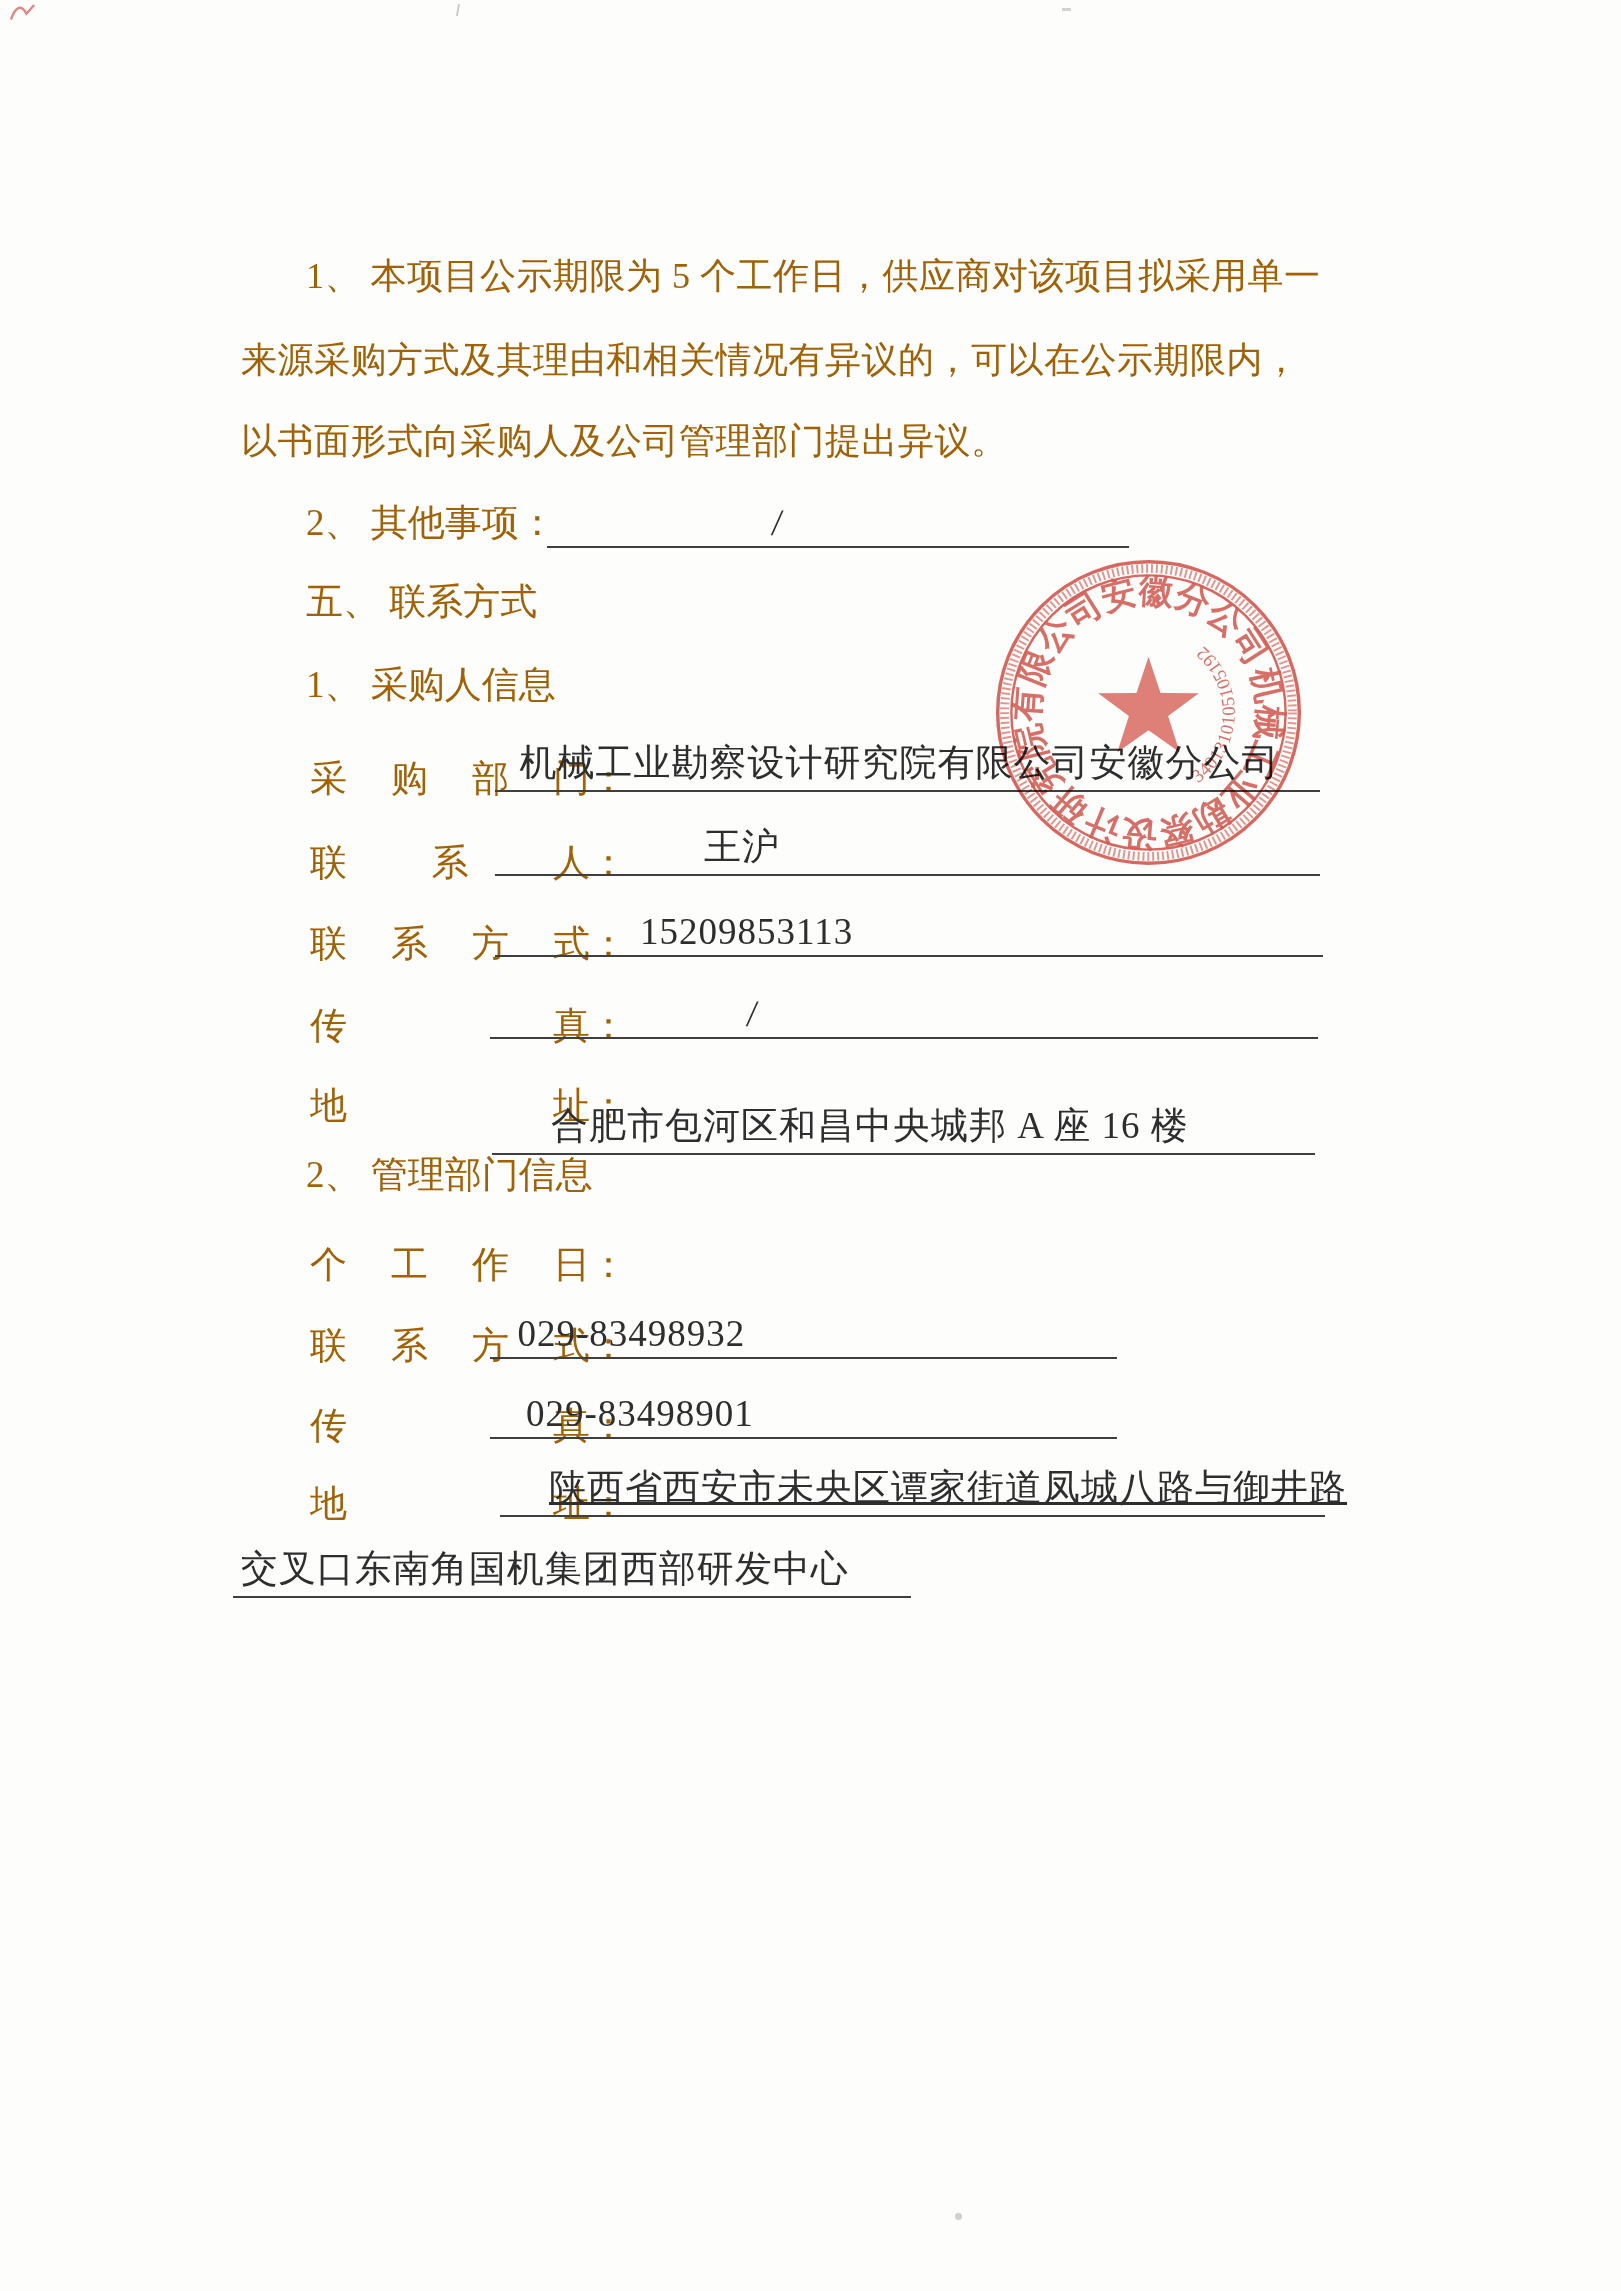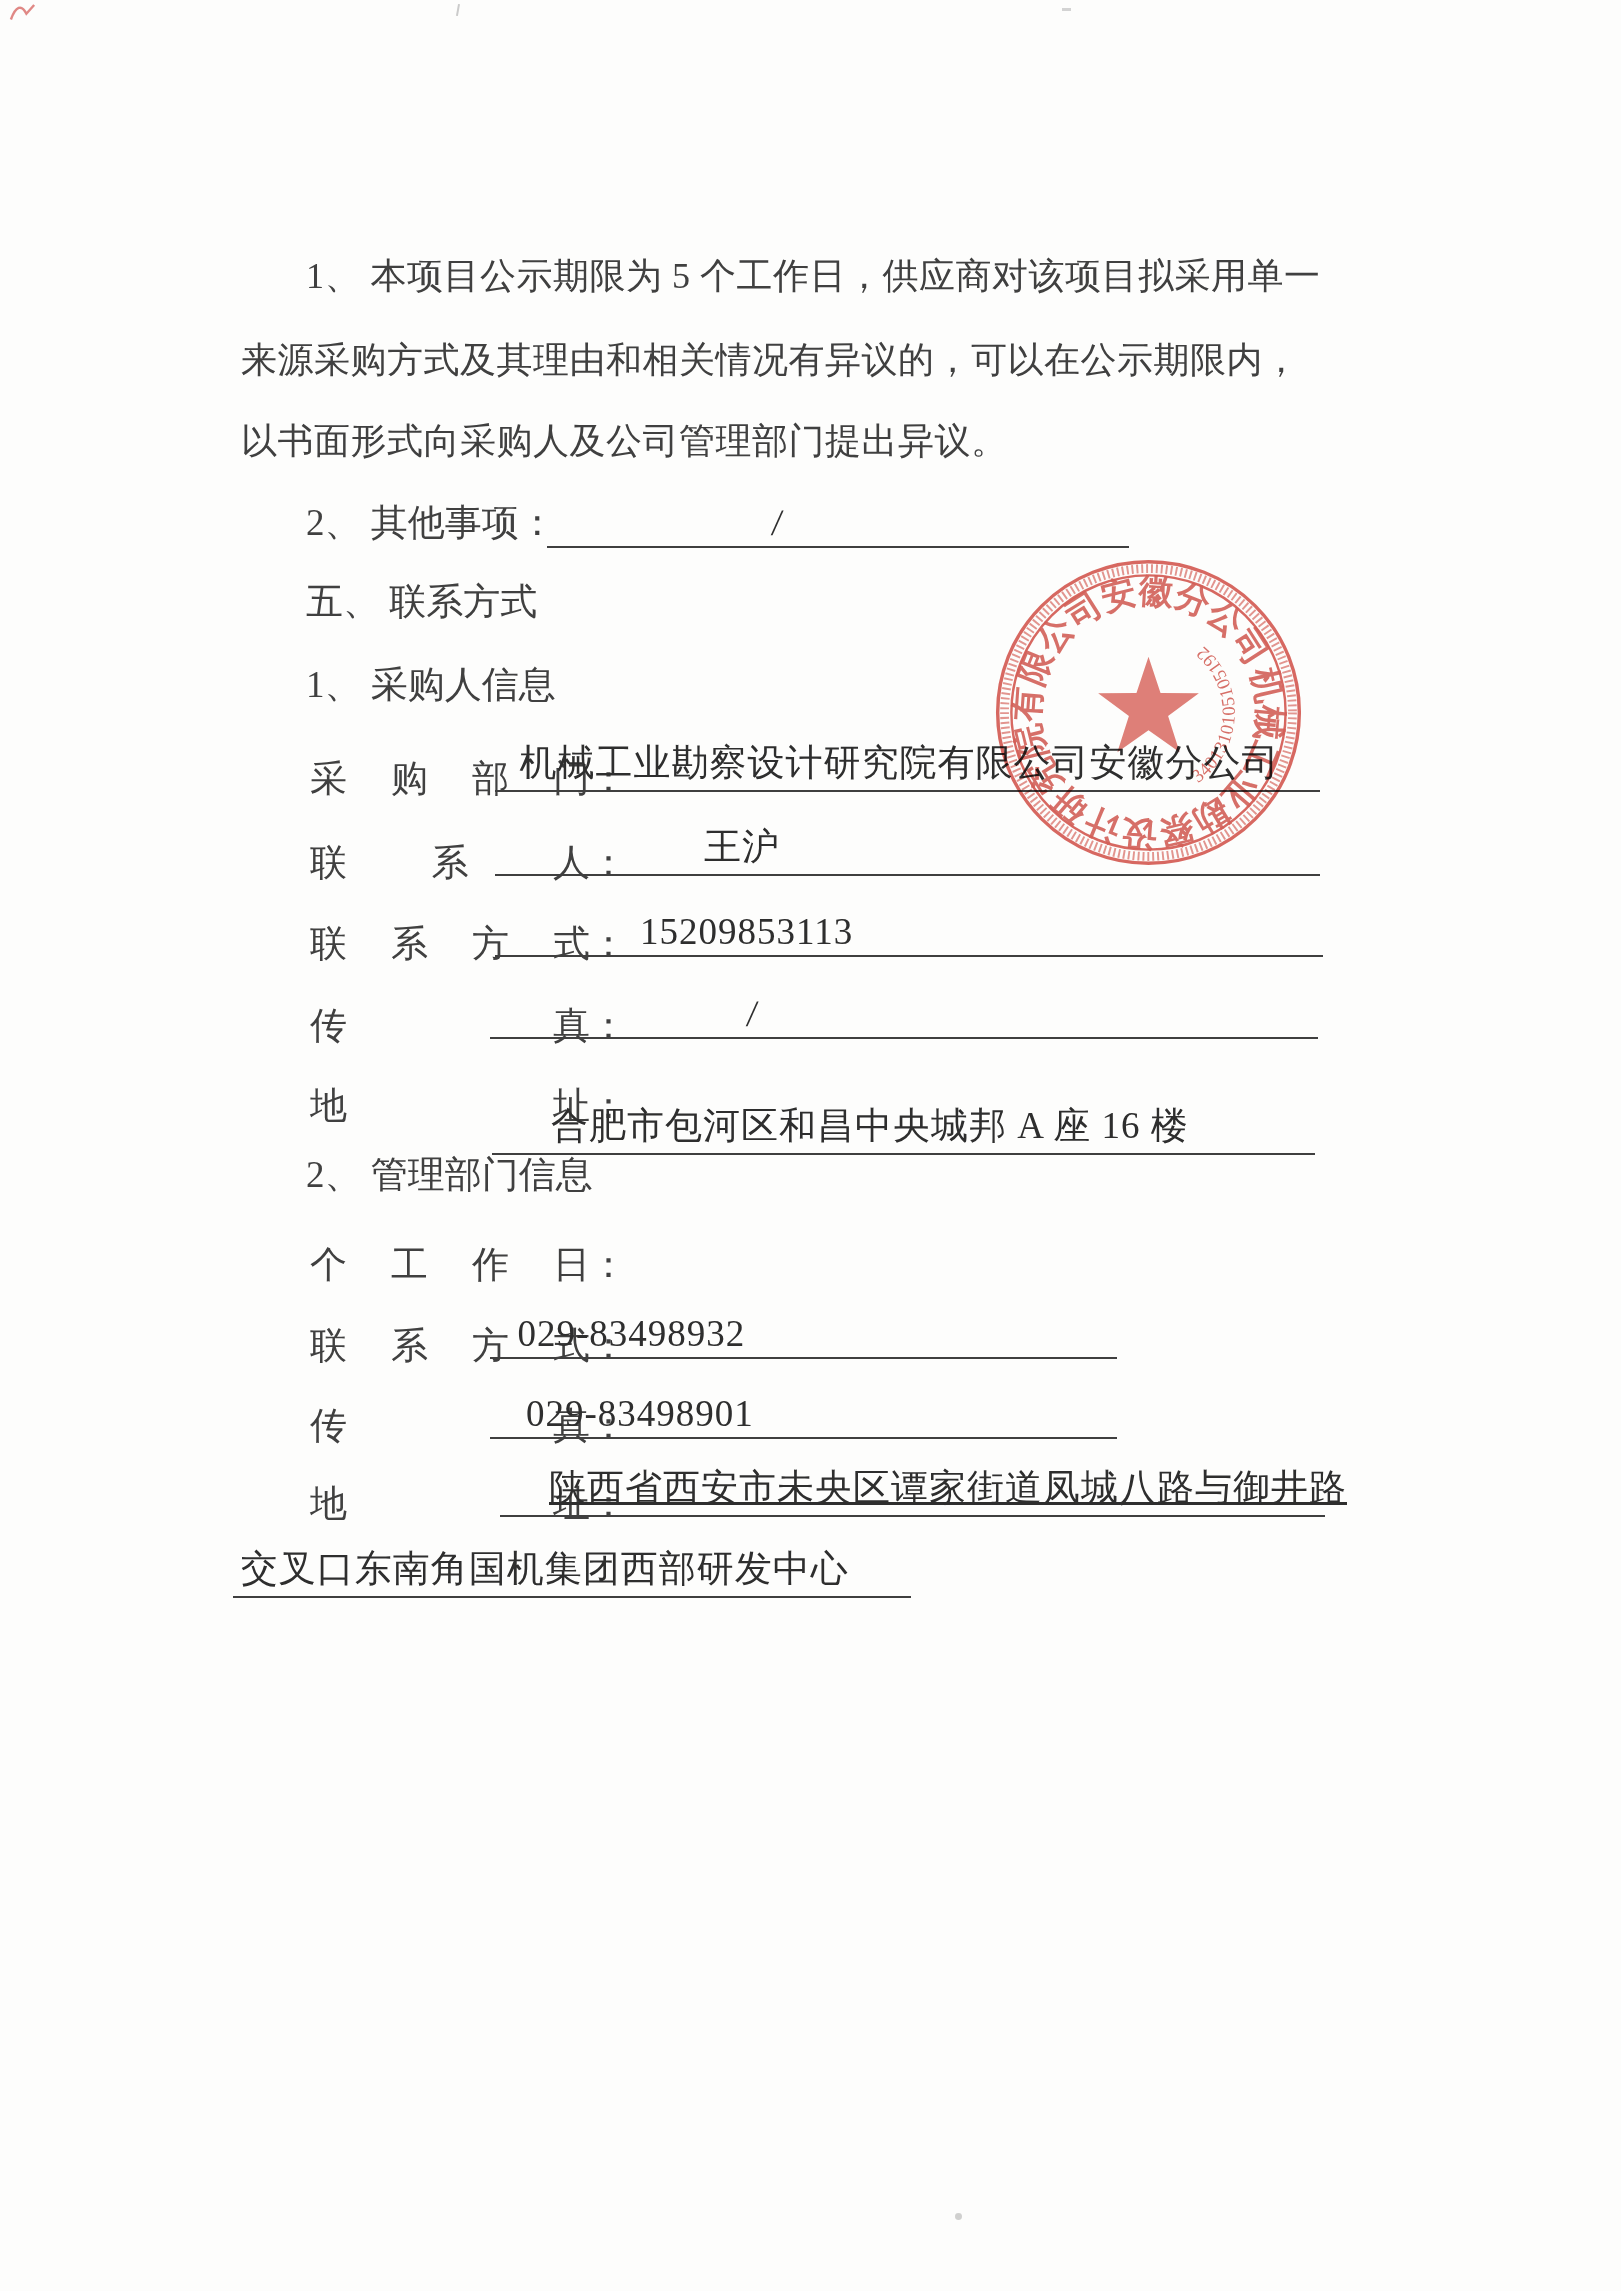--- a/index.html
+++ b/index.html
@@ -1,18 +1,18 @@
 <!DOCTYPE html>
 <html><head>
 <meta charset="utf-8">
 <style>
   html,body{margin:0;padding:0;background:#e8e8e8;}
   #page{position:relative;width:1621px;height:2292px;background:#fdfdfc;overflow:hidden;
         font-family:"Liberation Serif","DejaVu Serif",serif;color:#2e2e2e;}
-  .row{position:absolute;height:53px;line-height:53px;font-size:37px;white-space:nowrap;color:#404040;}
+  .row{position:absolute;height:53px;line-height:53px;font-size:37px;white-space:nowrap;color:#a16207;}
   .para{font-size:36px;letter-spacing:0.5px;}
   .l1{top:250px;left:306px;} .l2{top:334px;left:241px;} .l3{top:415px;left:241px;}
   .l4{top:496px;left:306px;} .l5{top:575px;left:306px;} .l6{top:658px;left:306px;}
   .l7{top:1148px;left:306px;}
   .fr1{top:740px;left:310px;} .fr2{top:824px;left:310px;} .fr3{top:905px;left:310px;}
   .fr4{top:987px;left:310px;} .fr5{top:1067px;left:310px;}
   .fr6{top:1226px;left:310px;} .fr7{top:1307px;left:310px;} .fr8{top:1387px;left:310px;}
   .fr9{top:1465px;left:310px;}
   .flabel{display:inline-block;width:280px;text-align:justify;text-align-last:justify;vertical-align:baseline;margin-top:12px;}
   .blank{position:absolute;height:49px;border-bottom:2px solid #3f3f3f;}

